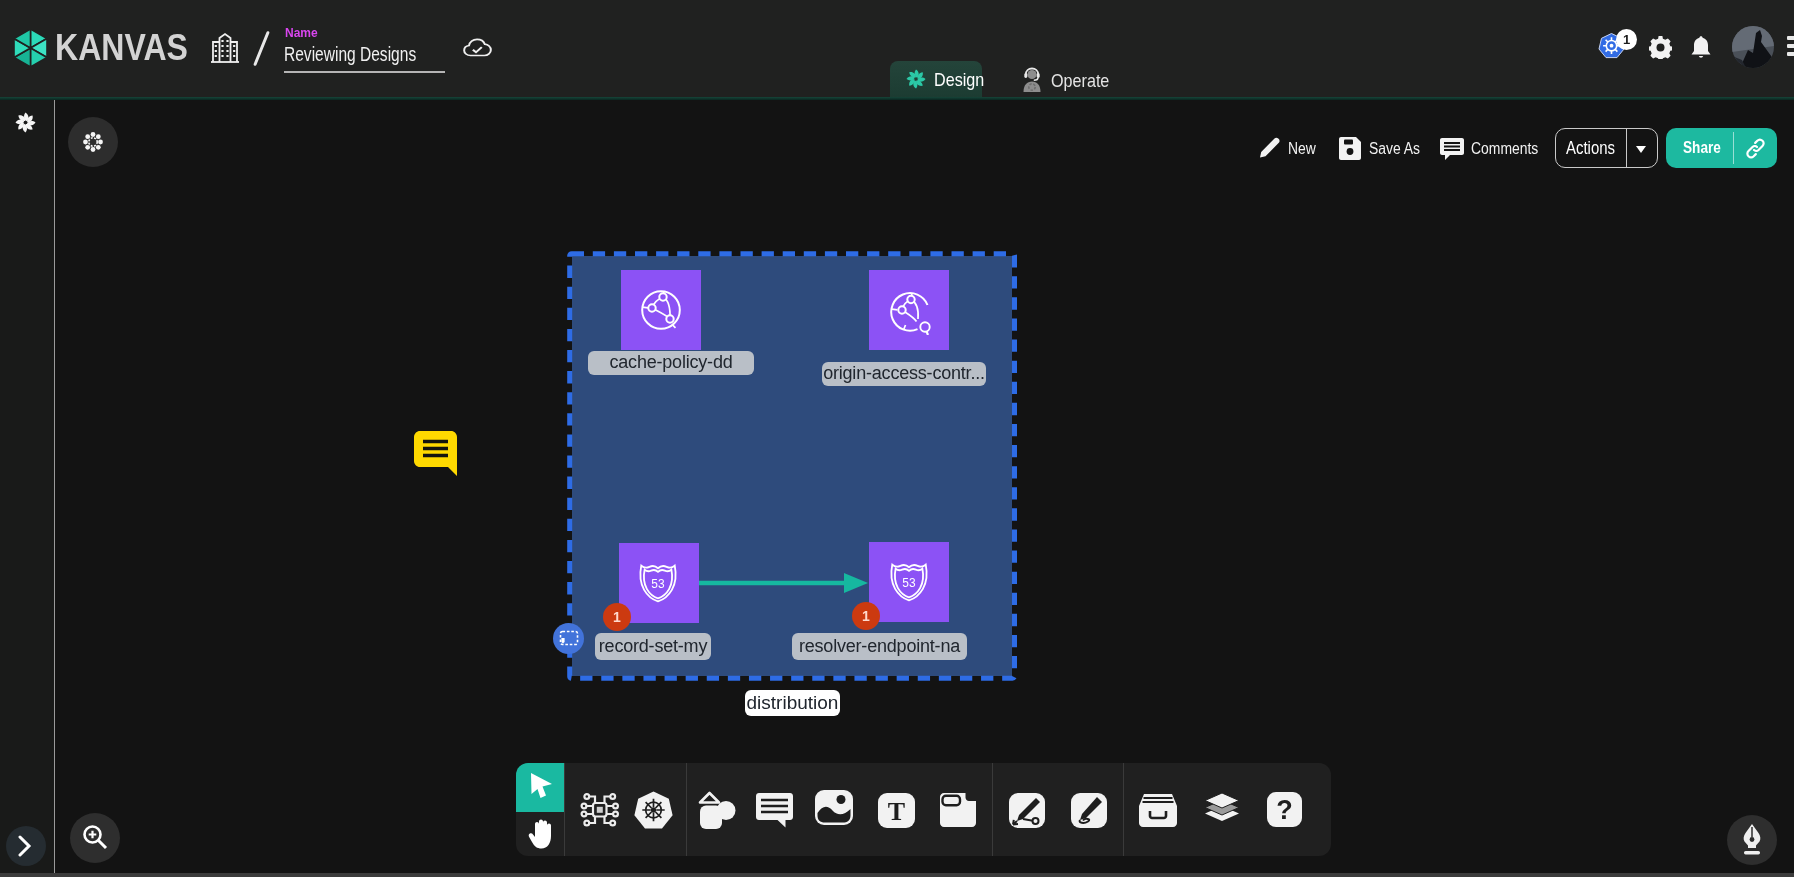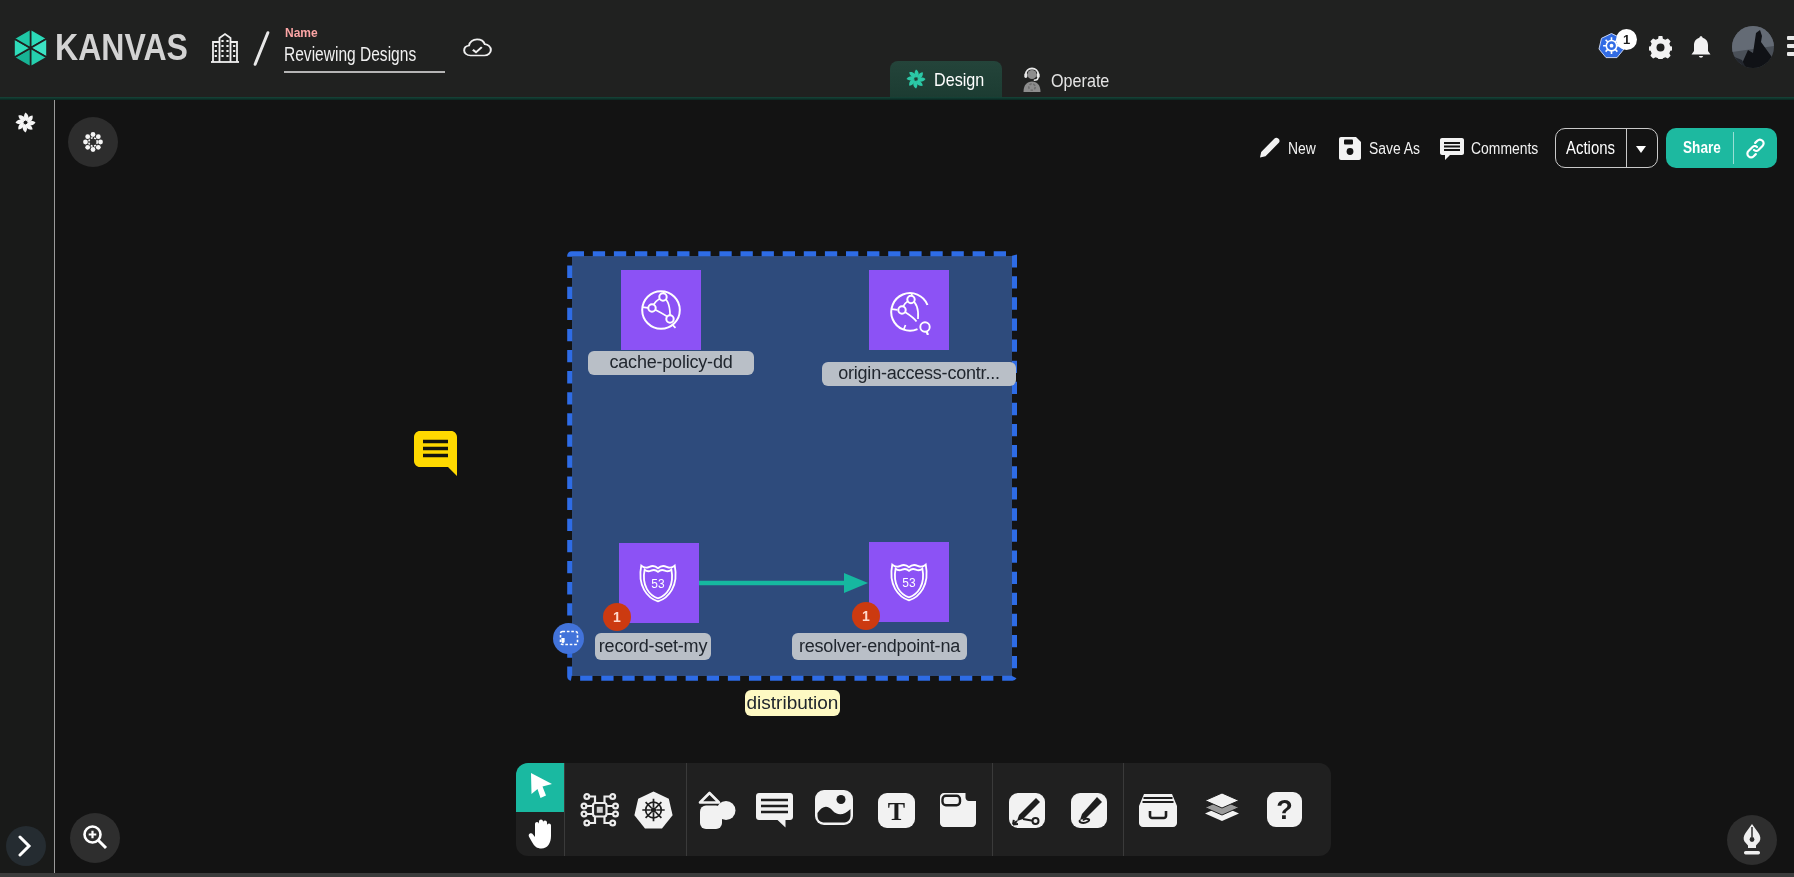--- a/index.html
+++ b/index.html
@@ -8,26 +8,26 @@
   .abs { position:absolute; }
   #stage { position:relative; width:1794px; height:877px; }
   
   #header { position:absolute; left:0; top:0; width:1794px; height:97px; background:#202120; }
   #tealline { position:absolute; left:0; top:97px; width:1794px; height:3px;
     background:linear-gradient(#164539,#0a2620); }
   #kanvastext { position:absolute; left:55px; top:27px; font-size:36px; font-weight:bold;
     letter-spacing:0px; color:#d3d3d3; transform:scaleX(0.89); transform-origin:left; }
   .hslash { position:absolute; left:260px; top:30px; width:3px; height:37px; background:#e8e8e8;
     transform:rotate(22deg); border-radius:2px; }
-  #namelabel { position:absolute; left:285px; top:26px; font-size:12px; color:#fca5a5; font-weight:bold; }
+  #namelabel { position:absolute; left:285px; top:26px; font-size:12px; color:#d946ef; font-weight:bold; }
   #namevalue { position:absolute; left:284px; top:42px; font-size:21px; color:#f0f0f0;
     transform:scaleX(0.74); transform-origin:left; }
   #nameline { position:absolute; left:284px; top:71px; width:161px; height:1.5px; background:#b5b5b5; }
   
-  #tabdesign { position:absolute; left:890px; top:61px; width:112px; height:36px;
+  #tabdesign { position:absolute; left:890px; top:61px; width:92px; height:36px;
     background:linear-gradient(#24443a,#1c3c32); border-radius:8px 8px 0 0; }
   #tabdesign span { position:absolute; left:44px; top:8px; font-size:19px; color:#fff;
     display:inline-block; transform:scaleX(0.85); transform-origin:left; }
   #taboperate { position:absolute; left:1014px; top:61px; width:110px; height:36px; }
   #taboperate span { position:absolute; left:37px; top:9px; font-size:19px; color:#e4e4e4;
     display:inline-block; transform:scaleX(0.85); transform-origin:left; }
   
   #k8sbadge { position:absolute; left:1616px; top:29px; width:21px; height:21px; border-radius:50%;
     background:#fff; color:#1c1c1c; font-size:13px; font-weight:bold; text-align:center; line-height:21px; }
   #hamb { position:absolute; left:1787px; top:36px; }
@@ -53,21 +53,21 @@
     transform:scaleX(0.8); transform-origin:left; }
   #sharebtn .div { position:absolute; left:67px; top:4px; width:1px; height:32px; background:rgba(255,255,255,.55); }
   
   #groupfill { position:absolute; left:572px; top:256px; width:440px; height:420px; background:#2e4b7c; }
   .node { position:absolute; width:80px; height:80px; background:#8c52f5; }
   .nlabel { position:absolute; height:27px; background:#b9bfc7; border-radius:6px; color:#20262e;
     font-size:18px; line-height:26px; text-align:center; white-space:nowrap; overflow:hidden;
     letter-spacing:-0.2px; }
   .badge { position:absolute; width:28px; height:28px; border-radius:50%; background:#cc3a10;
     color:#ffd9cc; font-size:14px; font-weight:bold; text-align:center; line-height:28px; }
-  #distlabel { position:absolute; left:745px; top:690px; width:95px; height:26px; background:#fef9c3;
+  #distlabel { position:absolute; left:745px; top:690px; width:95px; height:26px; background:#ffffff;
     border-radius:6px; color:#20262e; font-size:19px; line-height:25px; text-align:center; }
   #bluecirc { position:absolute; left:553px; top:623px; width:31px; height:31px; border-radius:50%;
     background:#4273da; }
   
   #toolbar { position:absolute; left:516px; top:763px; width:815px; height:93px;
     background:#202020; border-radius:12px; }
   #selcell { position:absolute; left:0; top:0; width:48px; height:49px; background:#1ab9a1;
     border-radius:12px 0 0 0; }
   .tdiv { position:absolute; top:0; width:1px; height:93px; background:#3a3a3a; }
   
@@ -290,21 +290,21 @@
     <path d="M0,-15.4 C2.6,-17.9 6,-18.3 9,-16.9 C11.8,-15.6 15.2,-16 17.5,-18.2 C19.2,-9.6 18.2,0.6 14.5,7.2 C11,13.3 5.6,17.5 0,19.2 C-5.6,17.5 -11,13.3 -14.5,7.2 C-18.2,0.6 -19.2,-9.6 -17.5,-18.2 C-15.2,-16 -11.8,-15.6 -9,-16.9 C-6,-18.3 -2.6,-17.9 0,-15.4Z" transform="translate(0,0.6) scale(0.8)" stroke-width="2.4"></path>
     <text x="0" y="5" text-anchor="middle" font-size="12.5" fill="#fff" stroke="none" font-family="Liberation Sans">53</text>
   </svg>
   <svg class="abs" style="left:887px;top:560px" width="44" height="44" viewBox="-23 -23 46 46" fill="none" stroke="#fff">
     <path d="M0,-15.4 C2.6,-17.9 6,-18.3 9,-16.9 C11.8,-15.6 15.2,-16 17.5,-18.2 C19.2,-9.6 18.2,0.6 14.5,7.2 C11,13.3 5.6,17.5 0,19.2 C-5.6,17.5 -11,13.3 -14.5,7.2 C-18.2,0.6 -19.2,-9.6 -17.5,-18.2 C-15.2,-16 -11.8,-15.6 -9,-16.9 C-6,-18.3 -2.6,-17.9 0,-15.4Z" stroke-width="1.9"></path>
     <path d="M0,-15.4 C2.6,-17.9 6,-18.3 9,-16.9 C11.8,-15.6 15.2,-16 17.5,-18.2 C19.2,-9.6 18.2,0.6 14.5,7.2 C11,13.3 5.6,17.5 0,19.2 C-5.6,17.5 -11,13.3 -14.5,7.2 C-18.2,0.6 -19.2,-9.6 -17.5,-18.2 C-15.2,-16 -11.8,-15.6 -9,-16.9 C-6,-18.3 -2.6,-17.9 0,-15.4Z" transform="translate(0,0.6) scale(0.8)" stroke-width="2.4"></path>
     <text x="0" y="5" text-anchor="middle" font-size="12.5" fill="#fff" stroke="none" font-family="Liberation Sans">53</text>
   </svg>
 
   <div class="nlabel" style="left:588px;top:351px;width:166px;height:24px;line-height:23px">cache-policy-dd</div>
-  <div class="nlabel" style="left:822px;top:362px;width:194px;height:24px;line-height:23px">origin-access-contr...</div>
+  <div class="nlabel" style="left:822px;top:362px;width:164px;height:24px;line-height:23px">origin-access-contr...</div>
   <div class="nlabel" style="left:595px;top:633px;width:116px">record-set-my</div>
   <div class="nlabel" style="left:792px;top:633px;width:175px">resolver-endpoint-na</div>
   <div class="badge" style="left:603px;top:603px">1</div>
   <div class="badge" style="left:852px;top:602px">1</div>
   <div id="distlabel">distribution</div>
 
   <div id="bluecirc"></div>
   <svg class="abs" style="left:559px;top:630px" width="20" height="17" viewBox="0 0 20 17" fill="none">
     <rect x="1.5" y="1.5" width="17" height="13" rx="2" stroke="#fff" stroke-width="1.6" stroke-dasharray="2.6 1.8"></rect>
     <path d="M3,9 L7,9 L7,14 L5,16 L3,14 Z" fill="#fff" stroke="none" transform="scale(0.8) translate(0,1)"></path>

